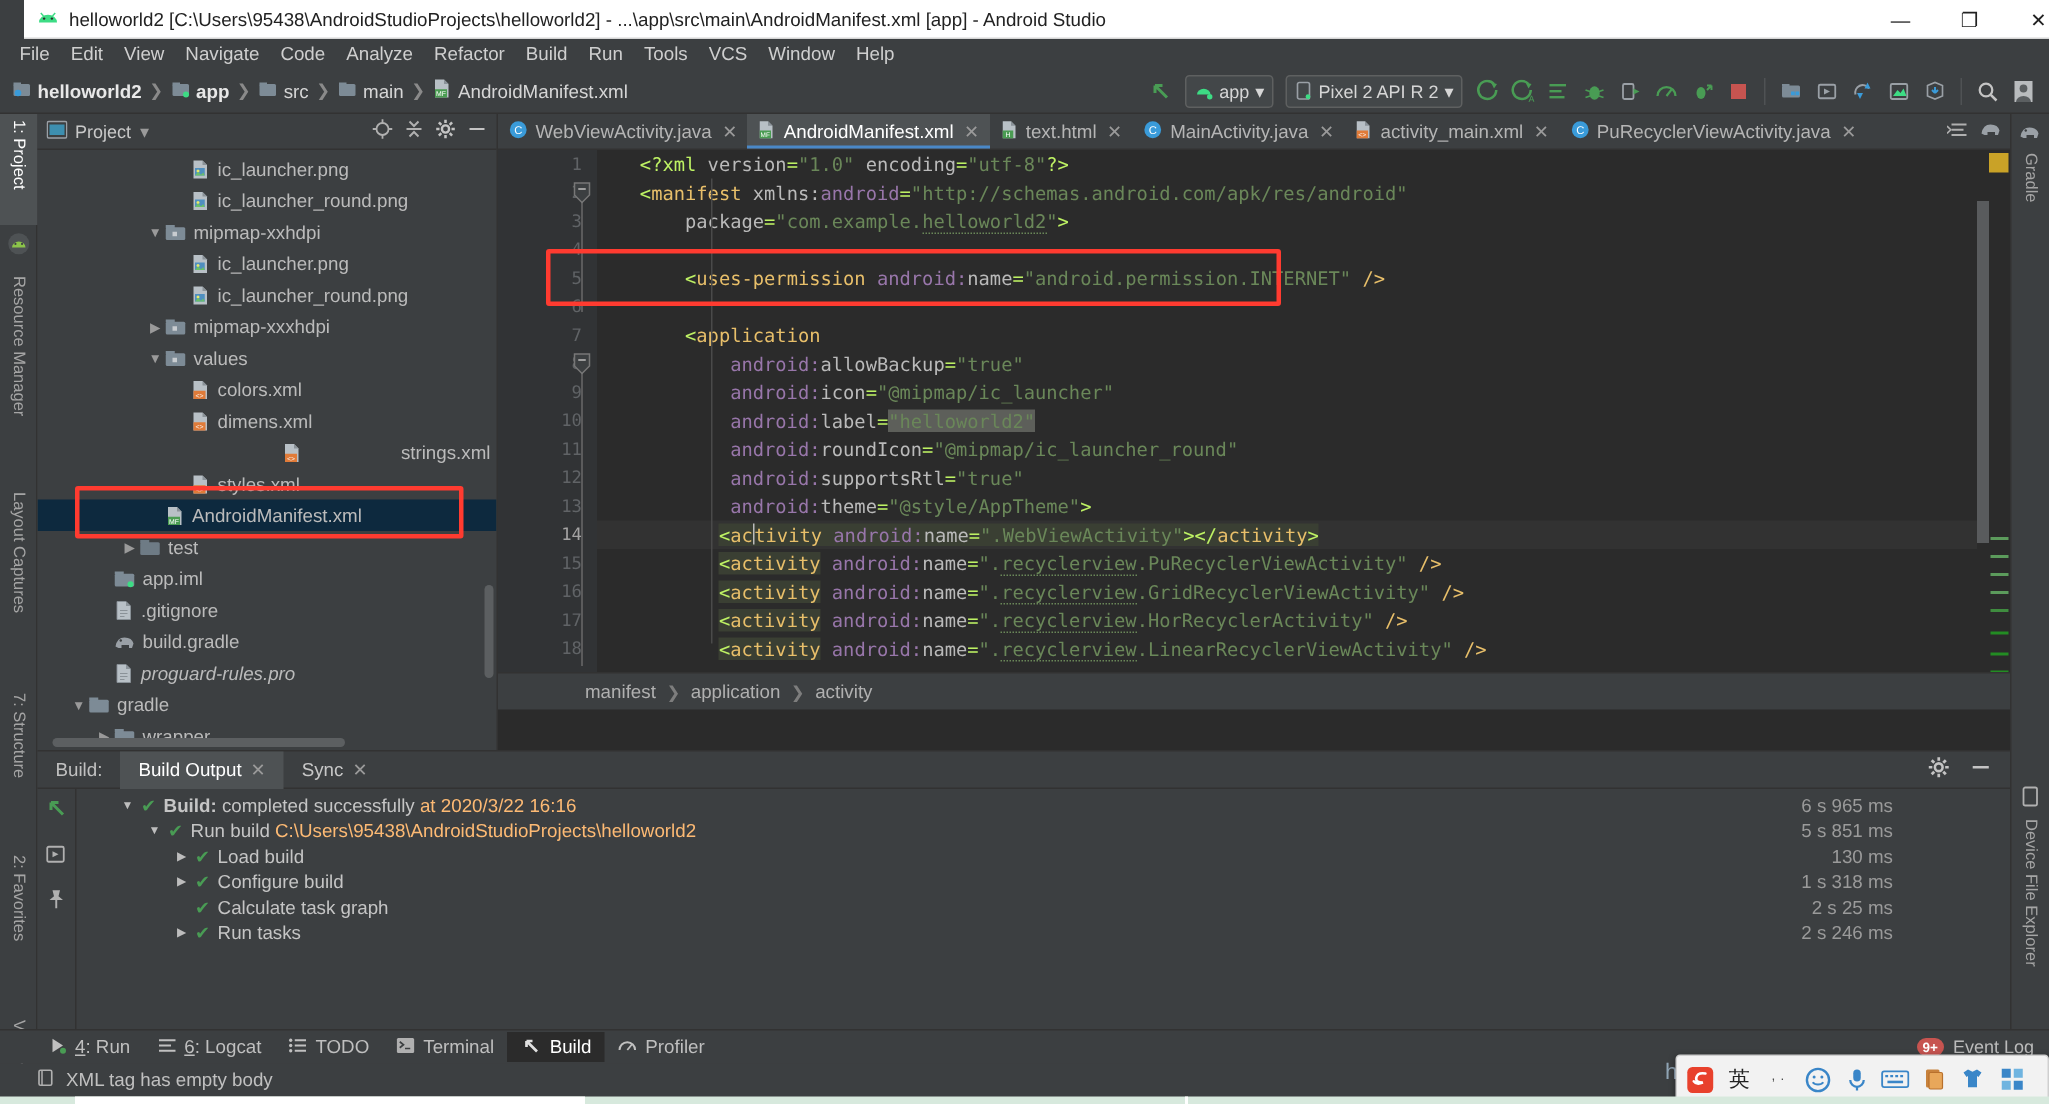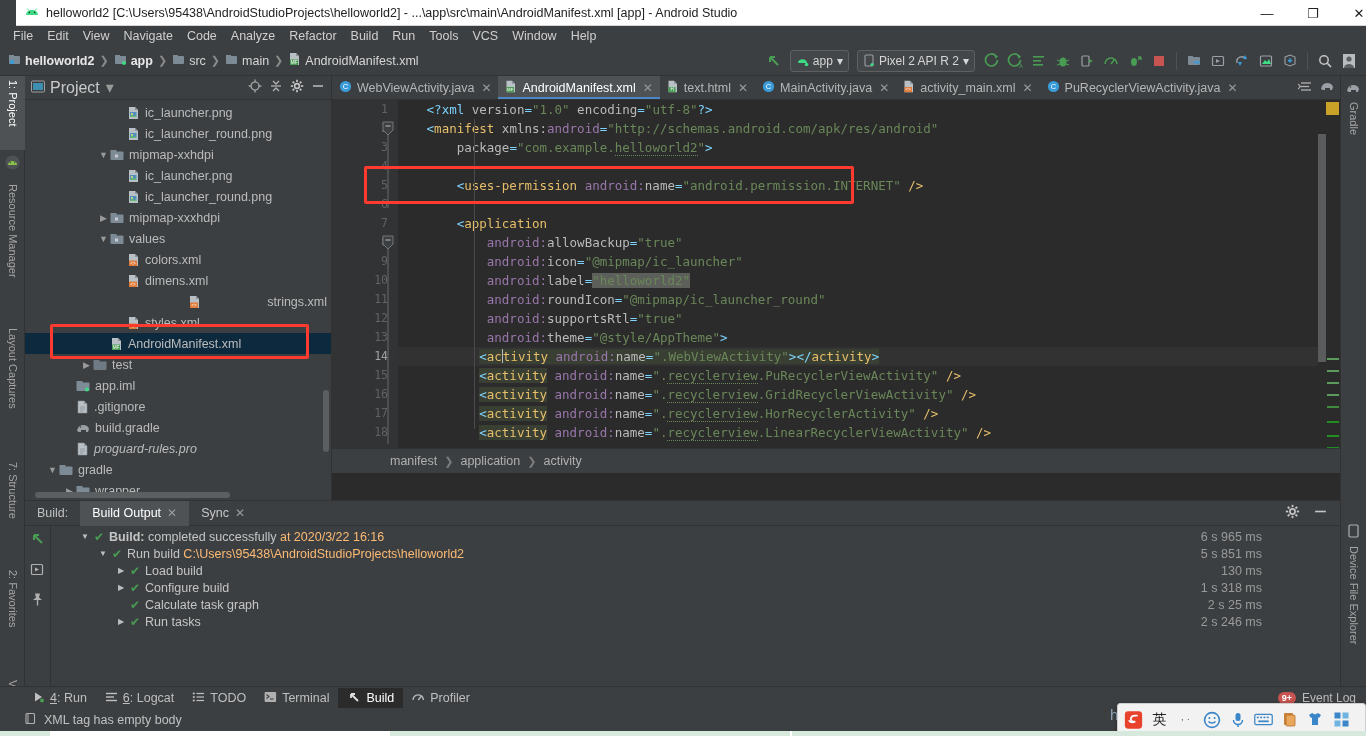--- a/index.html
+++ b/index.html
@@ -79,21 +79,21 @@
 
   
   .projpanel {
     position: absolute; left: 25px; top: 76px; width: 307px; height: 424px;
     background: #3c3f41; border-right: 1px solid #323232;
   }
   .projhdr {
     height: 24px; display: flex; align-items: center; padding: 0 6px;
     border-bottom: 1px solid #323232;
   }
-  .projhdr .lbl { font-size: 16px; color: #c9c9c9; margin-left: 5px; }
+  .projhdr .lbl { font-size: 12px; color: #c9c9c9; margin-left: 5px; }
   .projhdr .acts { margin-left: auto; display: flex; align-items: center; gap: 7px; }
   .tree { position: relative; height: 400px; overflow: hidden; padding-top: 2px; }
   .trow {
     height: 21px; display: flex; align-items: center; font-size: 12.5px;
     color: #bbbbbb; white-space: nowrap; padding-right: 4px;
   }
   .trow.sel { background: #0d293e; }
   .trow .arrow {
     width: 13px; text-align: center; font-size: 9px; color: #9a9a9a; flex: 0 0 13px;
   }
@@ -147,21 +147,21 @@
   .cl.cur { background: #323232; }
   .indentline {
     position: absolute; left: 76px; top: 19px; width: 1px; height: 310px; background: #4a4a4a;
   }
 
   
   .tag { color: #e8bf6a; }
   .attr { color: #bababa; }
   .ns { color: #9876aa; }
   .str { color: #6a8759; }
-  .punct { color: #7dd3fc; }
+  .punct { color: #bef264; }
   .hl-sel { background: #3a3f33; }
   .hl-word { background: #5d5f5a; }
   .underline-wavy { border-bottom: 1px dotted #6a8759; }
 
   .caret {
     display: inline-block; width: 1px; height: 14px; background: #bbb;
     vertical-align: -2px;
   }
 
   .redbox {

